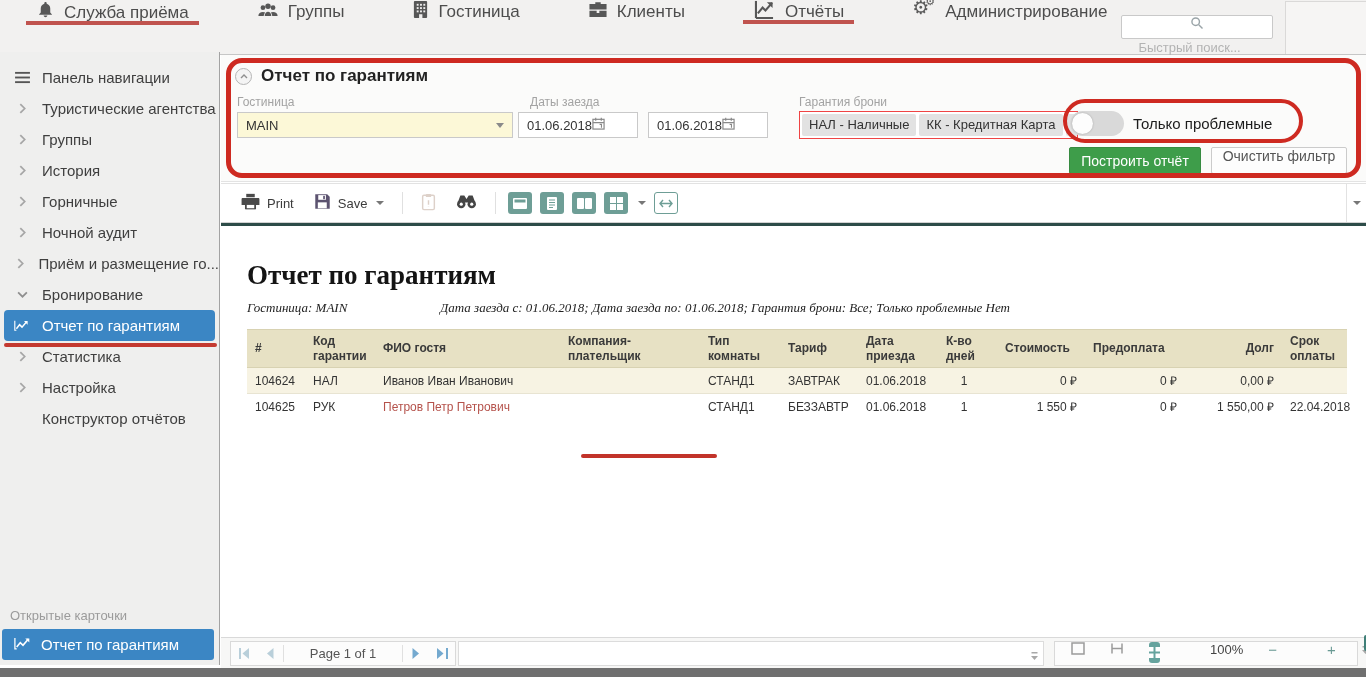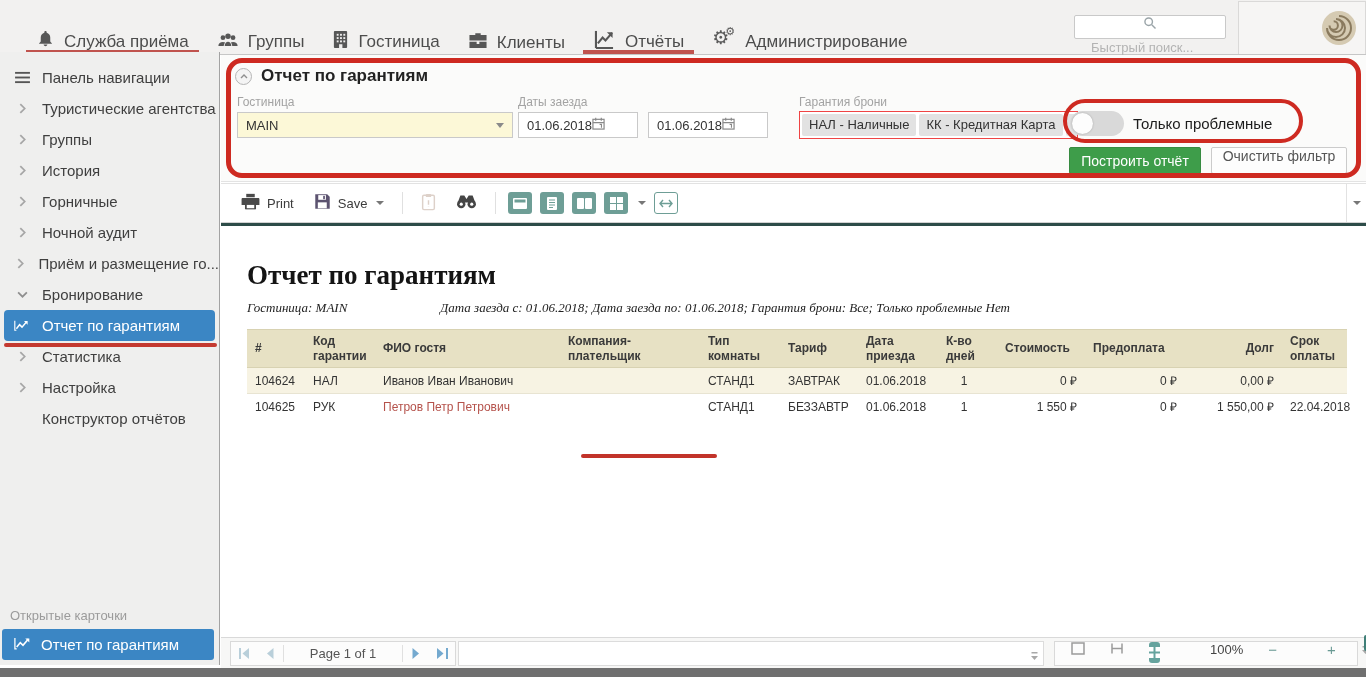--- a/index.html
+++ b/index.html
@@ -2,21 +2,21 @@
 <html><head>
 <meta charset="utf-8">
 <style>
   * { margin:0; padding:0; box-sizing:border-box; }
   body { font-family:"Liberation Sans", sans-serif; background:#fff; }
   .app { position:relative; width:1366px; height:677px; overflow:hidden; background:#fff; }
 
   
   .topbar { position:absolute; left:0; top:0; width:1366px; height:55px; background:#f2f1f0;
             border-bottom:1px solid #c6c6c6; display:flex; align-items:stretch; }
-  .tabs { display:flex; align-items:flex-end; padding-left:22px; }
+  .tabs { display:flex; align-items:flex-start; padding-left:22px;gap:40px; }
   .tab { position:relative; display:flex; align-items:center; gap:9px; padding:0 14px; cursor:pointer;
          color:#4d4d4d; font-size:17px; white-space:nowrap; }
   .tab.active::after { content:""; position:absolute; left:4px; right:4px; bottom:0; height:4px; background:#c0534e; }
   .tab svg { flex:0 0 auto; }
   .gearwrap { position:relative; width:24px; height:24px; }
   .gear-big { position:absolute; left:0; top:-2px; font-size:19px; color:#5a5a5a; line-height:1; }
   .gear-small { position:absolute; left:13px; top:-4px; font-size:11px; color:#5a5a5a; line-height:1; }
   .topbar-right { margin-left:auto; display:flex; align-items:center; }
   .search { display:flex; align-items:center; gap:6px; width:152px; height:24px; background:#fff;
             border:1px solid #c9c9c9; border-radius:2px; padding:0 7px; margin-right:12px;flex-direction:column; }
@@ -344,21 +344,21 @@
               <path d="M1 4l3-3 3 3" fill="none" stroke="#8f8f8f" stroke-width="1.4"></path>
             </svg>
           </span>
         <span class="filter-title">Отчет по гарантиям</span>
       </div>
       <span class="f-label" style="left:16px; top:40px">Гостиница</span>
       <div class="inputbox hotel-select">
         <span>MAIN</span>
         <span class="caret"></span>
       </div>
-      <span class="f-label" style="left:297px; top:40px">Даты заезда</span>
+      <span class="f-label" style="left:309px; top:40px">Даты заезда</span>
       <div class="inputbox datebox" style="left:297px; top:57px">
         <span>01.06.2018</span>
         <span><svg width="13" height="13" viewBox="0 0 14 14">
               <rect x="1" y="2.5" width="12" height="10.5" fill="none" stroke="#8a8a8a" stroke-width="1.3"></rect>
               <path d="M4 .8v3.2M10 .8v3.2M1 6h12" stroke="#8a8a8a" stroke-width="1.3"></path>
               <path d="M8.2 8h2v3.5" fill="none" stroke="#8a8a8a" stroke-width="1.2"></path>
             </svg></span>
       </div>
       <div class="inputbox datebox" style="left:427px; top:57px">
         <span>01.06.2018</span>

